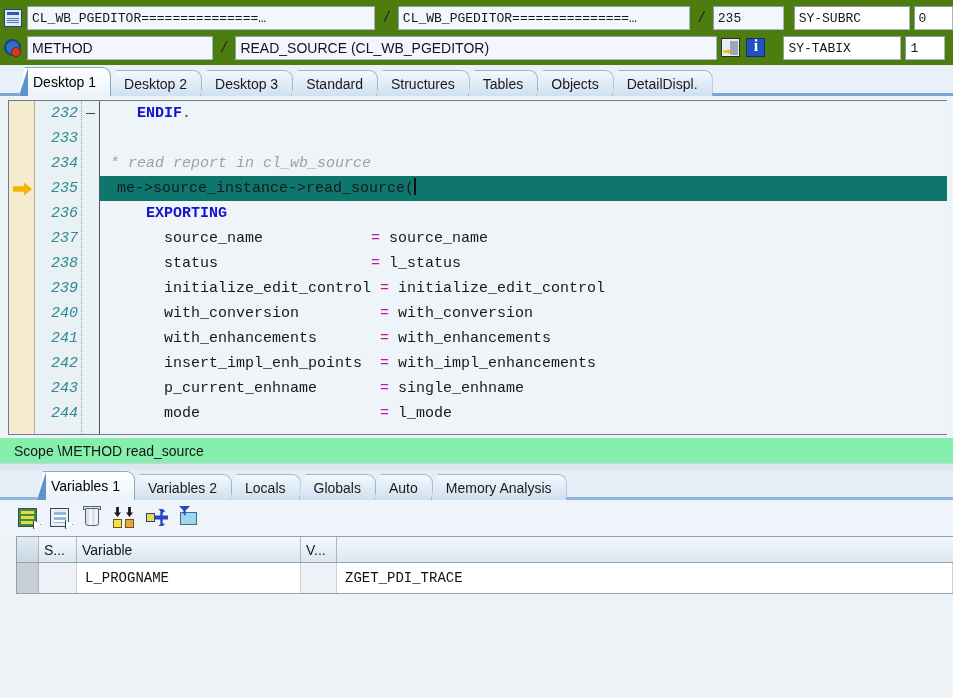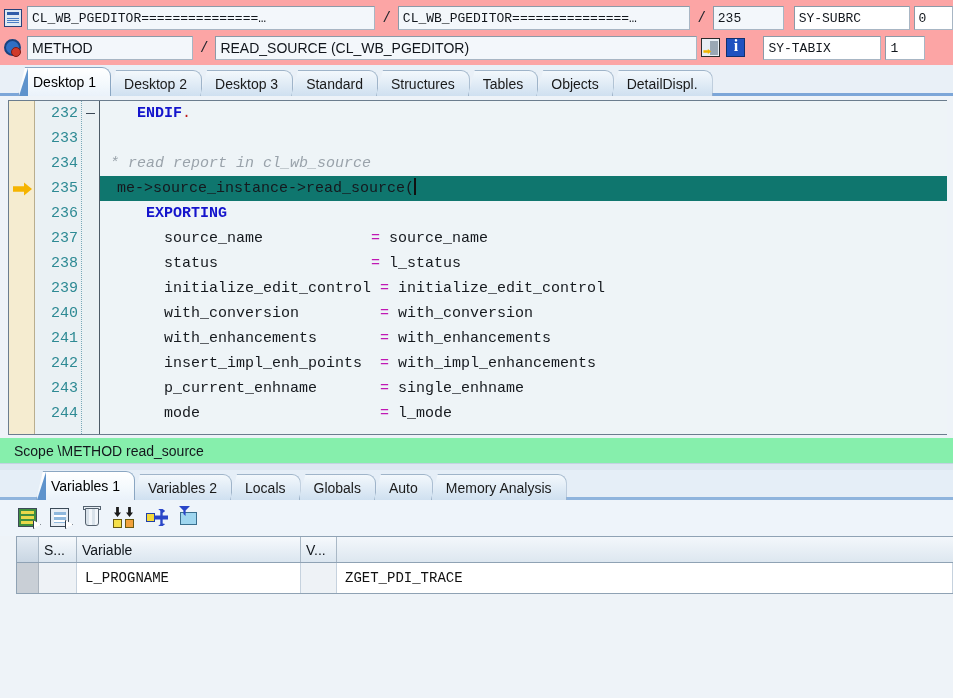--- a/index.html
+++ b/index.html
@@ -11,21 +11,21 @@
     font-family: "Liberation Sans", sans-serif;
   }
   #app {
     width: 953px; height: 698px;
     position: relative;
     background: #eef3f8;
   }
 
   
   .header {
-    background: #fca5a5;
+    background: #4d7c0f;
     padding: 3px 0 2px 0;
   }
   .hdr-row {
     display: flex;
     align-items: center;
     height: 30px;
     padding: 0 0 0 3px;
     gap: 0;
   }
   .hdr-icon {
@@ -240,20 +240,21 @@
   .line {
     height: 25px;
     line-height: 25px;
     font-family: "Liberation Mono", monospace;
     font-size: 15px;
     white-space: pre;
   }
   .gutter-num .line {
     color: #2e8a94;
     font-size: 15px;
+    font-style: italic;
   }
   .codearea .line { padding-left: 10px; color: #15191e; }
   .codearea .line.cur {
     background: #0f766e;
     padding-left: 8px;
   }
   .kw { color: #1414cc; font-weight: bold; }
   .dot { color: #c01818; }
   .cmt { color: #9aa3ab; font-style: italic; }
   .eq { color: #c018b4; }
@@ -480,21 +481,21 @@
       <div class="slash">/</div>
       <div class="fld" style="width:72px">235</div>
       <div class="fld white" style="width:118px;margin-left:10px">SY-SUBRC</div>
       <div class="fld white" style="width:40px;margin-left:4px">0</div>
     </div>
 
     <div class="hdr-row">
       <div class="hdr-icon">
         <div class="ic-gear"></div>
       </div>
-      <div class="fld sans" style="width:166px">METHOD</div>
+      <div class="fld sans" style="width:186px">METHOD</div>
       <div class="slash">/</div>
       <div class="fld sans" style="width:482px">READ_SOURCE (CL_WB_PGEDITOR)</div>
       <div class="ico-btn">
         <div class="ic-dbg"></div>
       </div>
       <div class="ico-btn">
         <div class="ic-info"></div>
       </div>
       <div class="fld white" style="width:118px;margin-left:16px">SY-TABIX</div>
       <div class="fld white" style="width:40px;margin-left:4px">1</div>

